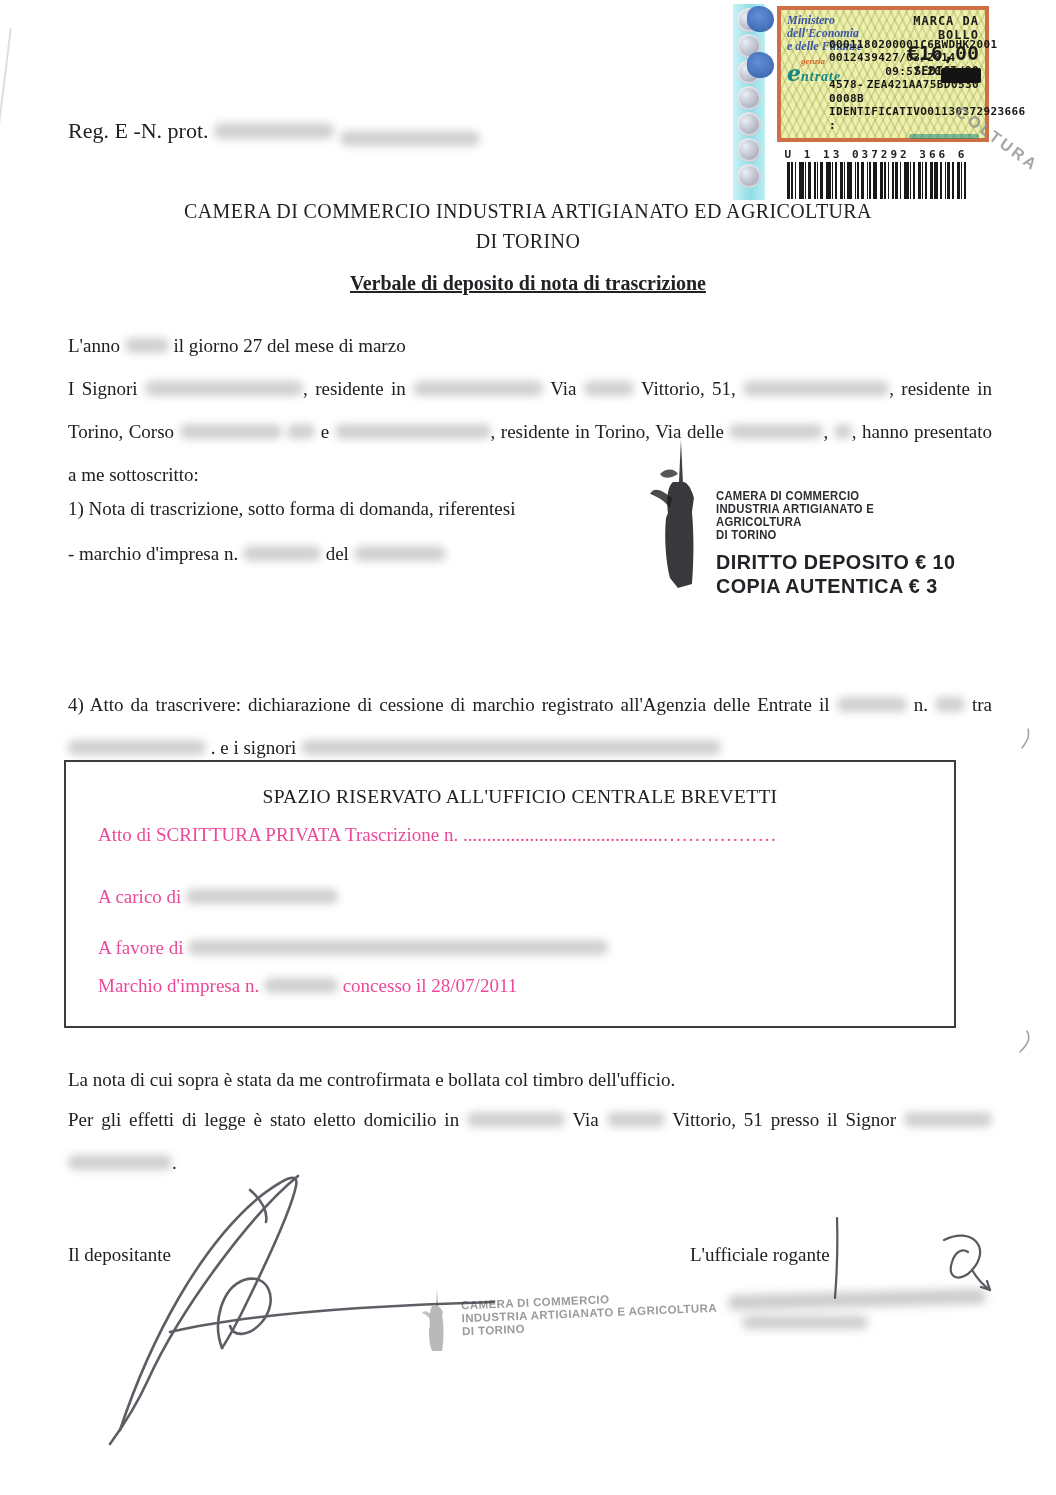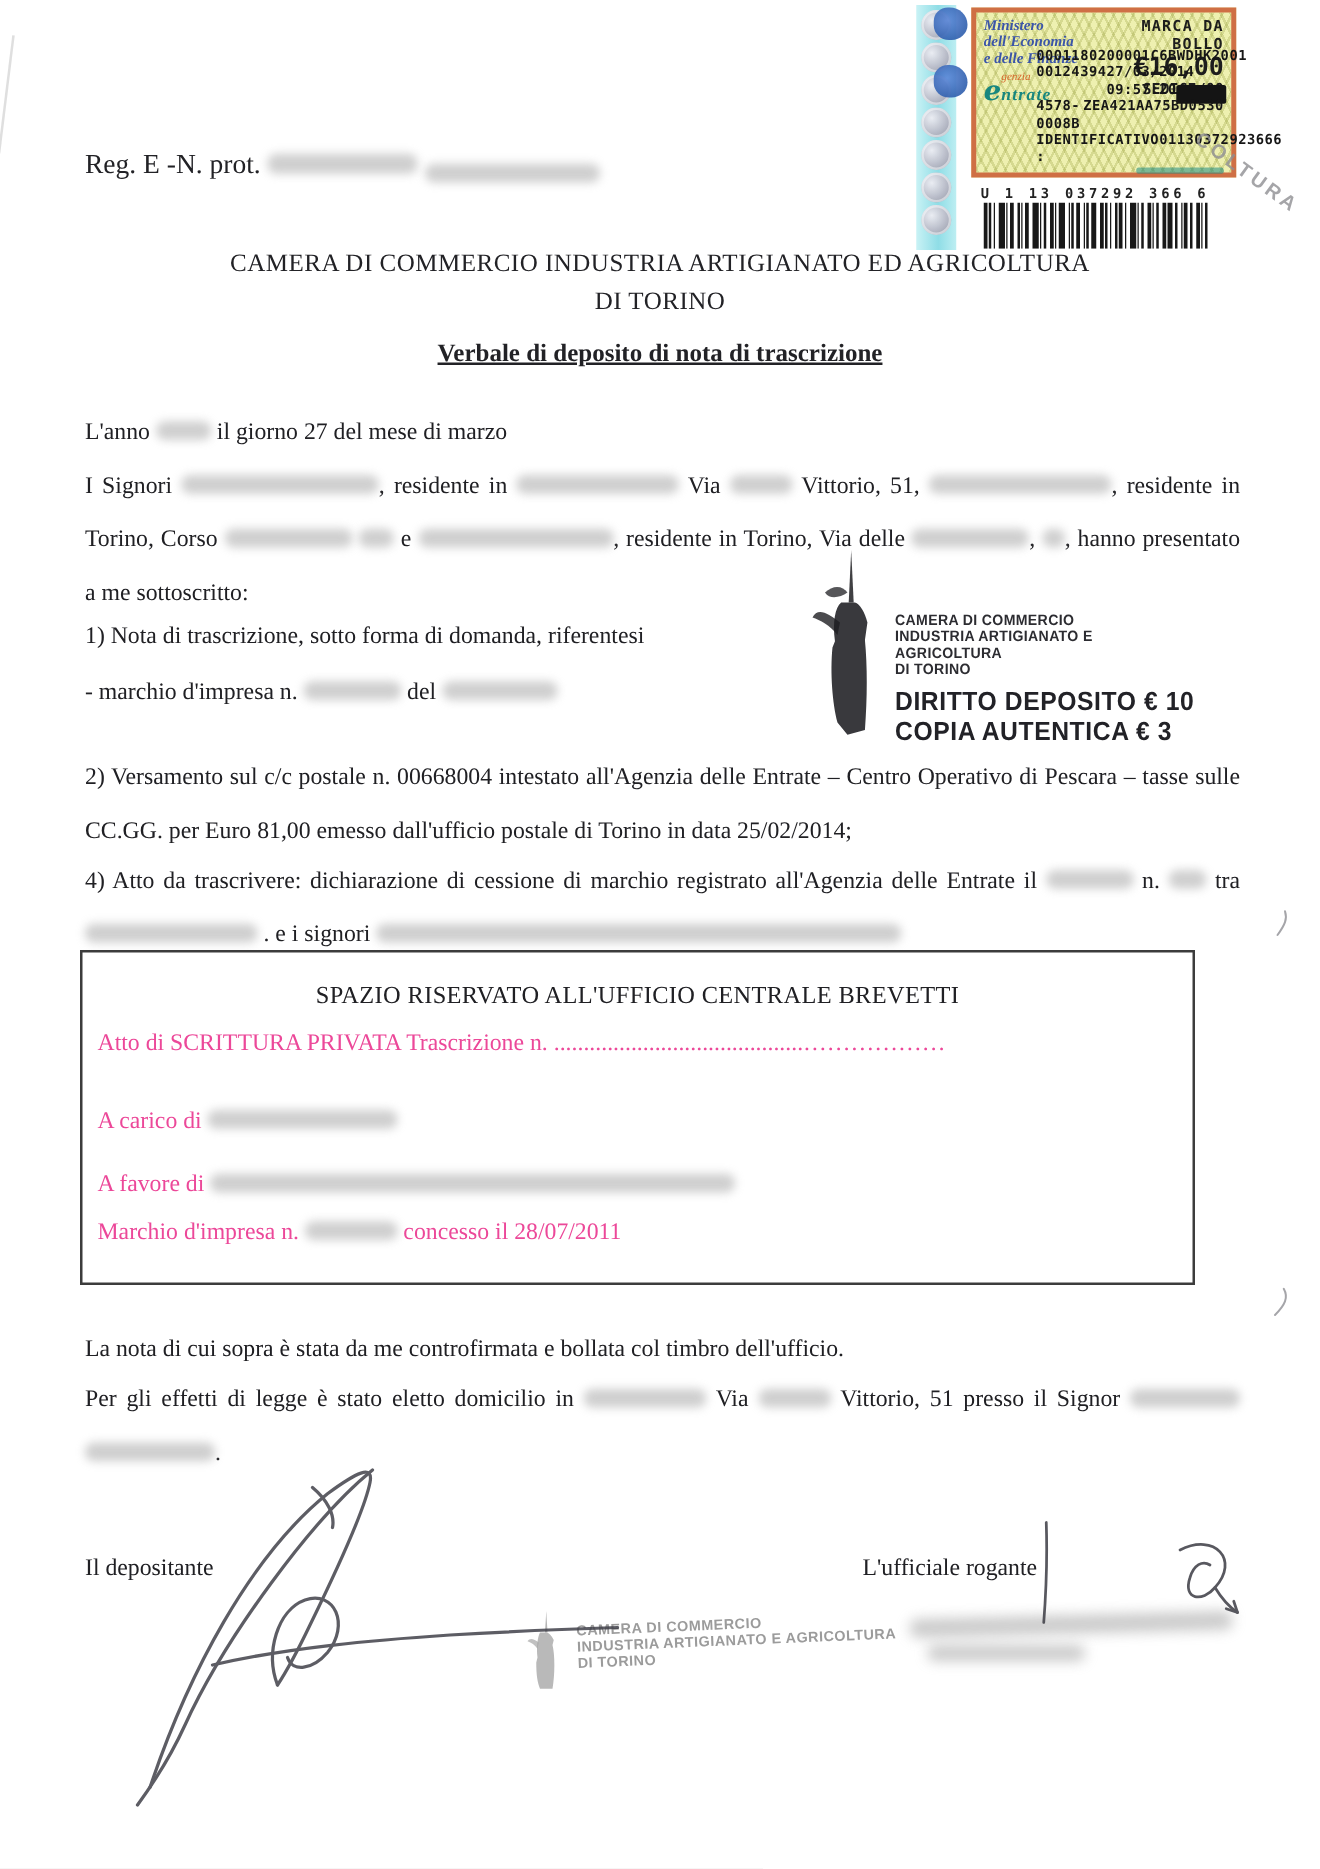--- a/index.html
+++ b/index.html
@@ -27,21 +27,21 @@
   .stamp-body{position:absolute;left:44px;top:2px;width:212px;height:136px;
               border:4px solid #cf6f45;background-color:#eef0b0;box-sizing:border-box;
               background-image:
                 repeating-linear-gradient(63deg, rgba(150,158,60,.28) 0 2px, transparent 2px 7px),
                 repeating-linear-gradient(-63deg, rgba(150,158,60,.28) 0 2px, transparent 2px 7px);
               padding:4px 6px;}
   .stamp-top{display:flex;justify-content:space-between;}
   .ministry{font-size:12px;line-height:13px;font-weight:bold;font-style:italic;
             color:#3b55a8;width:96px;}
   .agenzia{margin-top:1px;line-height:12px;}
-  .agenzia .genzia{font-size:9px;color:#d8662a;font-weight:normal;margin-left:14px;}
+  .agenzia .genzia{font-size:9px;color:#d8662a;font-weight:bold;margin-left:14px;}
   .agenzia .big-e{font-size:22px;color:#18877f;font-weight:bold;font-family:"DejaVu Serif",serif;}
   .agenzia .ntrate{font-size:14px;color:#18877f;font-weight:bold;letter-spacing:1px;}
   .denom{text-align:right;font-family:"DejaVu Sans Mono",monospace;color:#1d1d1d;}
   .denom .lbl{font-size:12px;font-weight:bold;letter-spacing:1px;}
   .denom .amt{font-size:20px;font-weight:bold;line-height:22px;}
   .denom .wrd{font-size:12px;font-weight:bold;}
   .redaction-box{position:absolute;right:4px;top:58px;width:40px;height:15px;background:#141414;border-radius:2px;}
   .code-rows{position:absolute;left:6px;right:6px;bottom:6px;
              font-family:"DejaVu Sans Mono",monospace;font-size:11px;font-weight:bold;
              color:#161616;letter-spacing:.4px;padding-left:42px;}
@@ -58,21 +58,21 @@
                   font-size:16px;letter-spacing:3px;opacity:.8;}
   
   .ink-stamp{position:absolute;left:648px;top:438px;width:330px;display:flex;color:#26262b;}
   .ink-text{margin-left:2px;margin-top:52px;font-family:"Liberation Sans",sans-serif;
             transform:scaleX(.94);transform-origin:left;}
   .ink-lines{font-size:12px;font-weight:bold;line-height:13px;letter-spacing:.3px;color:#2c2c31;}
   .ink-fee{font-size:21px;font-weight:bold;letter-spacing:.5px;line-height:24px;color:#222227;}
   .ink-fee.first{margin-top:8px;}
   
   .res-box{position:absolute;left:64px;top:760px;width:892px;height:268px;
-           border:2px solid #3c3c3c;box-sizing:border-box;}
+           border:2px solid #3c3c3c;box-sizing:border-box;padding-left:20px;}
   .res-heading{margin-top:24px;text-align:center;font-size:19.5px;letter-spacing:.3px;color:#202024;}
   .res-line{margin:16px 0 0 12px;font-size:19px;color:#ec4899;}
   .res-line.carico{margin-top:40px;}
   .res-line.favore{margin-top:29px;}
   .res-line.marchio{}
   
   .sig-label{position:absolute;font-size:19px;color:#202024;}
   .name-blur{position:absolute;background:#a0a0a0;filter:blur(5px);opacity:.55;border-radius:6px;}
   
   .footer-logo{position:absolute;left:420px;top:1288px;display:flex;color:#9b9b9b;}
@@ -152,21 +152,20 @@
   <div class="stamp-fragment">COLTURA</div>
 
   <div class="title" style="top:200px">CAMERA DI COMMERCIO INDUSTRIA ARTIGIANATO ED AGRICOLTURA</div>
   <div class="title" style="top:230px">DI TORINO</div>
   <div class="subtitle" style="top:272px">Verbale di deposito di nota di trascrizione</div>
 
   <div class="para" style="left:68px;top:324px;width:924px"><span>L'anno </span><span class="blur" style="width: 44px;"></span><span> il giorno 27 del mese di marzo</span></div>
   <div class="para" style="left:68px;top:367px;width:924px"><span>I Signori </span><span class="blur" style="width: 158px;"></span><span>, residente in </span><span class="blur" style="width: 130px;"></span><span> Via </span><span class="blur" style="width: 50px;"></span><span> Vittorio, 51, </span><span class="blur" style="width: 146px;"></span><span>, residente in Torino, Corso </span><span class="blur" style="width: 102px;"></span><span> </span><span class="blur" style="width: 28px;"></span><span> e </span><span class="blur" style="width: 156px;"></span><span>, residente in Torino, Via delle </span><span class="blur" style="width: 94px;"></span><span>, </span><span class="blur" style="width: 18px;"></span><span>, hanno presentato a me sottoscritto:</span></div>
   <div class="para" style="left:68px;top:487px;width:924px"><span>1) Nota di trascrizione, sotto forma di domanda, riferentesi</span></div>
   <div class="para" style="left:68px;top:532px;width:924px"><span>- marchio d'impresa n. </span><span class="blur" style="width: 78px;"></span><span> del </span><span class="blur" style="width: 92px;"></span></div>
-  <div class="para" style="left:68px;top:600px;width:924px"><span>2) Versamento sul c/c postale n. 00668004 intestato all'Agenzia delle Entrate – Centro Operativo di Pescara – tasse sulle CC.GG. per Euro 81,00 emesso dall'ufficio postale di Torino in data 25/02/2014;</span></div>
   <div class="para" style="left:68px;top:683px;width:924px"><span>4) Atto da trascrivere: dichiarazione di cessione di marchio registrato all'Agenzia delle Entrate il </span><span class="blur" style="width: 70px;"></span><span> n. </span><span class="blur" style="width: 30px;"></span><span> tra </span><span class="blur" style="width: 138px;"></span><span> . e i signori </span><span class="blur" style="width: 420px;"></span></div>
 
   <div class="ink-stamp">
     <svg width="66" height="152" viewBox="0 0 66 152">
       <path d="M33,2 L35,44 L31,44 Z" fill="#1e1e22" opacity=".85"></path>
       <path d="M25,44 C20,48 18,60 20,75 L18,80 C16,100 18,125 22,140 L30,150 L44,146 C46,120 46,95 44,74 L46,60 C44,52 40,45 36,44 Z" fill="#1e1e22" opacity=".88"></path>
       <path d="M24,60 C14,52 6,48 2,56 C8,58 16,62 22,70 Z" fill="#1e1e22" opacity=".8"></path>
       <path d="M12,36 C18,30 26,30 30,36 C24,40 16,42 12,36 Z" fill="#1e1e22" opacity=".75"></path>
     </svg>
     <div class="ink-text">

